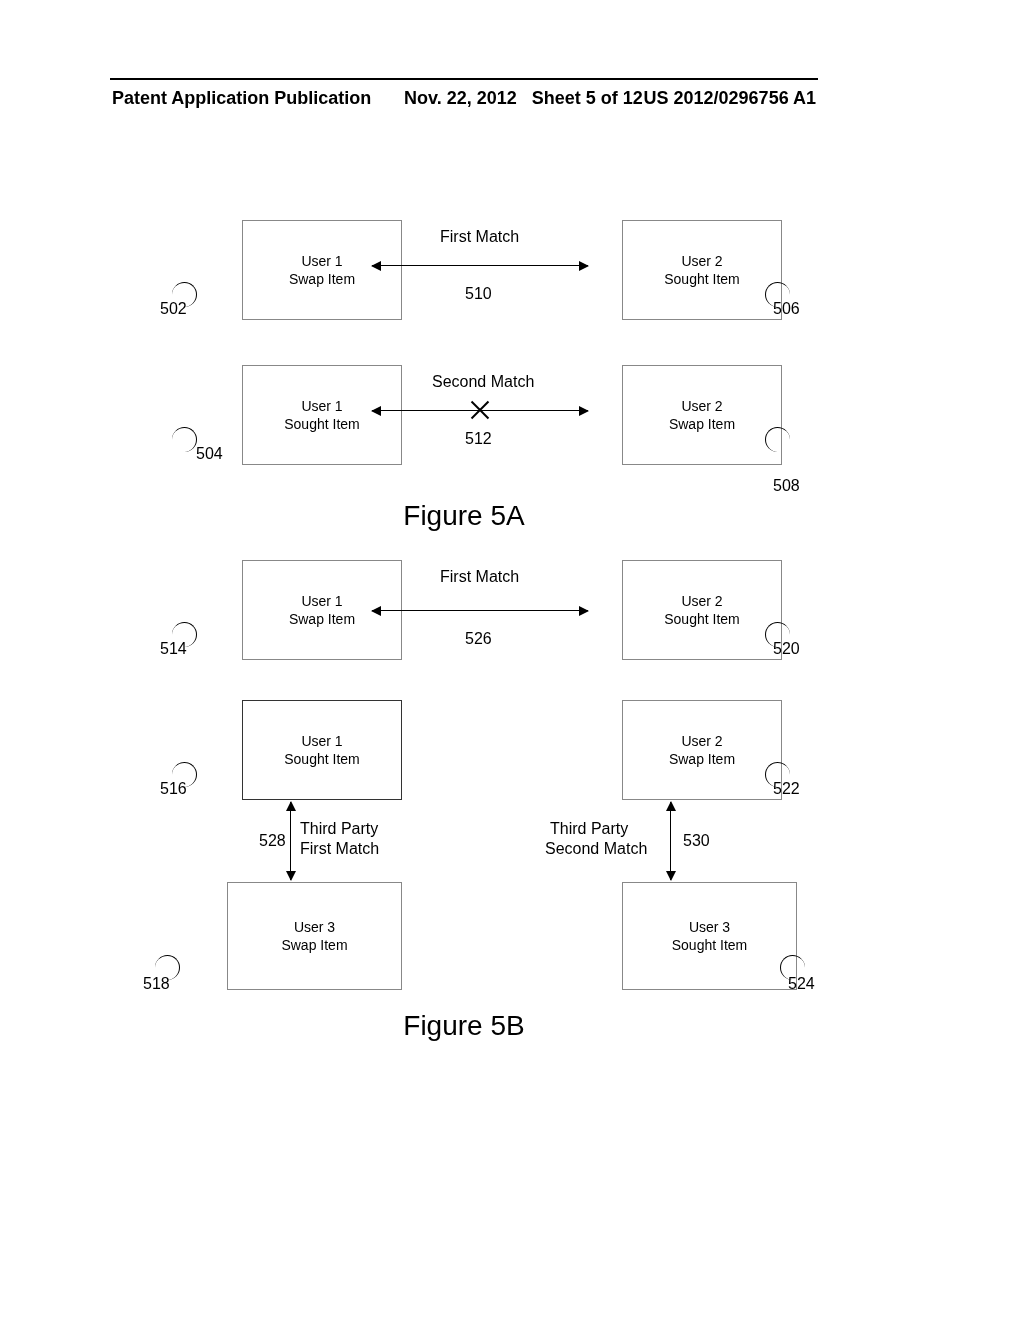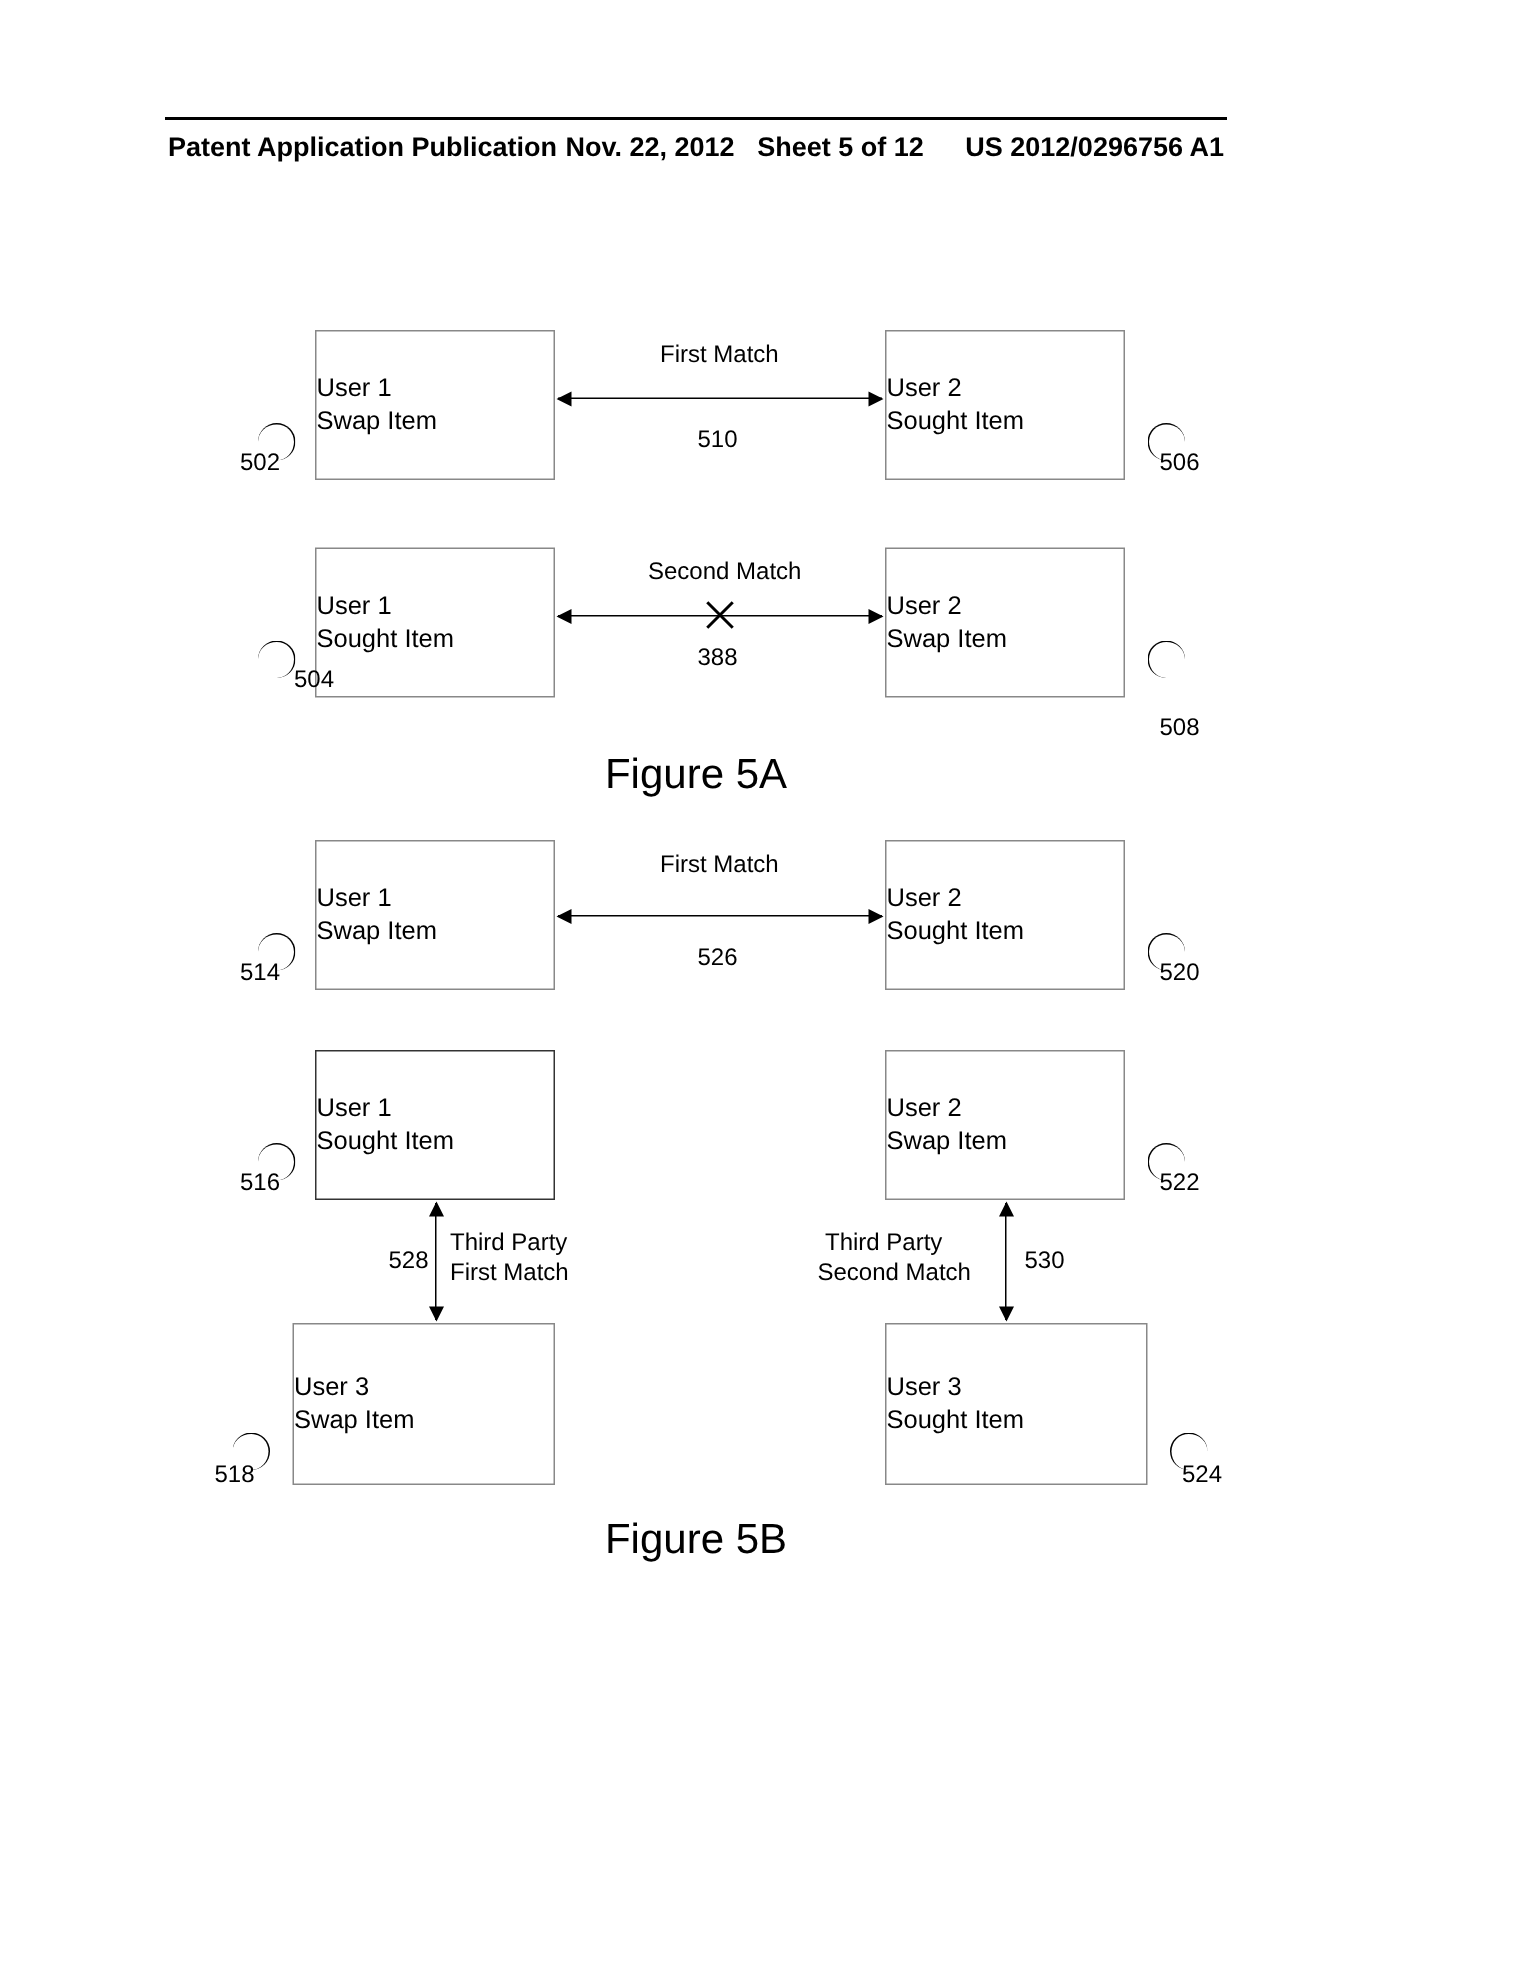--- a/index.html
+++ b/index.html
@@ -24,32 +24,34 @@
     top: 78px;
     border-top: 2px solid #000;
   }
   .hdr {
     position: absolute;
     top: 88px;
     font-size: 18px;
     font-weight: bold;
   }
   .hdr-left { left: 112px; }
-  .hdr-mid  { left: 377px; }
+  .hdr-mid  { left: 404px; }
   .hdr-right{ right: 112px; text-align: right; }
 
   .box {
     position: absolute;
     border: 1px solid #333;
+    text-align: center;
     display: flex;
     flex-direction: column;
     justify-content: center;
-    font-size: 17px;
+    font-size: 14px;
     line-height: 1.3;
     box-sizing: border-box;
+    margin-left: 32px;
   }
   .box.soft { border-color: #888; }
   .ref {
     position: absolute;
     font-size: 16px;
   }
   .arc {
     position: absolute;
     width: 24px;
     height: 24px;
@@ -158,21 +160,21 @@
   <div class="box soft" style="left:590px; top:365px; width:160px; height:100px;">
     <span>User 2</span>
     <span>Swap Item</span>
   </div>
   <div class="arc tl" style="left:765px; top:427px;"></div>
   <div class="ref" style="left:773px; top:445px;margin-top:32px;">508</div>
 
   <div class="lbl" style="left:432px; top:373px;">Second Match</div>
   <div class="arrow-h" style="left:372px; top:410px; width:216px;"></div>
   <div class="xmark" style="left:470px; top:400px;"></div>
-  <div class="ref" style="left:465px; top:430px;">388</div>
+  <div class="ref" style="left:465px; top:430px;">512</div>
 
   <div class="title" style="top:500px;">Figure 5A</div>
 
   <div class="box soft" style="left:210px; top:560px; width:160px; height:100px;">
     <span>User 1</span>
     <span>Swap Item</span>
   </div>
   <div class="arc tr" style="left:172px; top:622px;"></div>
   <div class="ref" style="left:160px; top:640px;">514</div>
 

